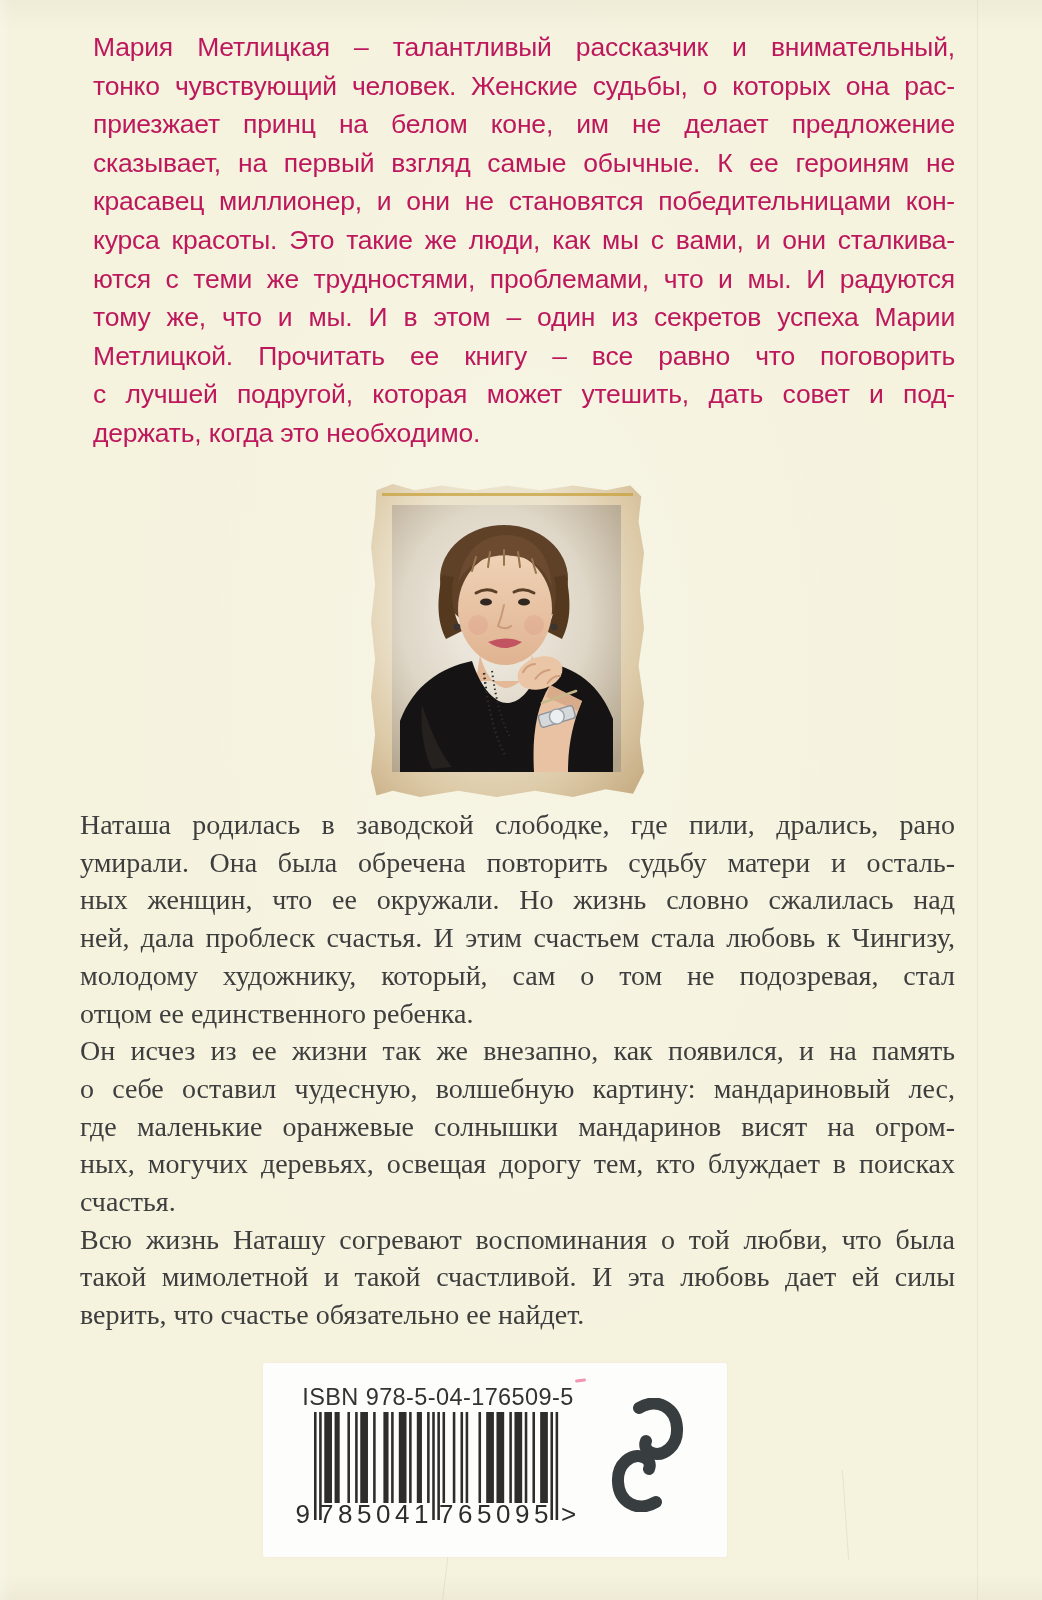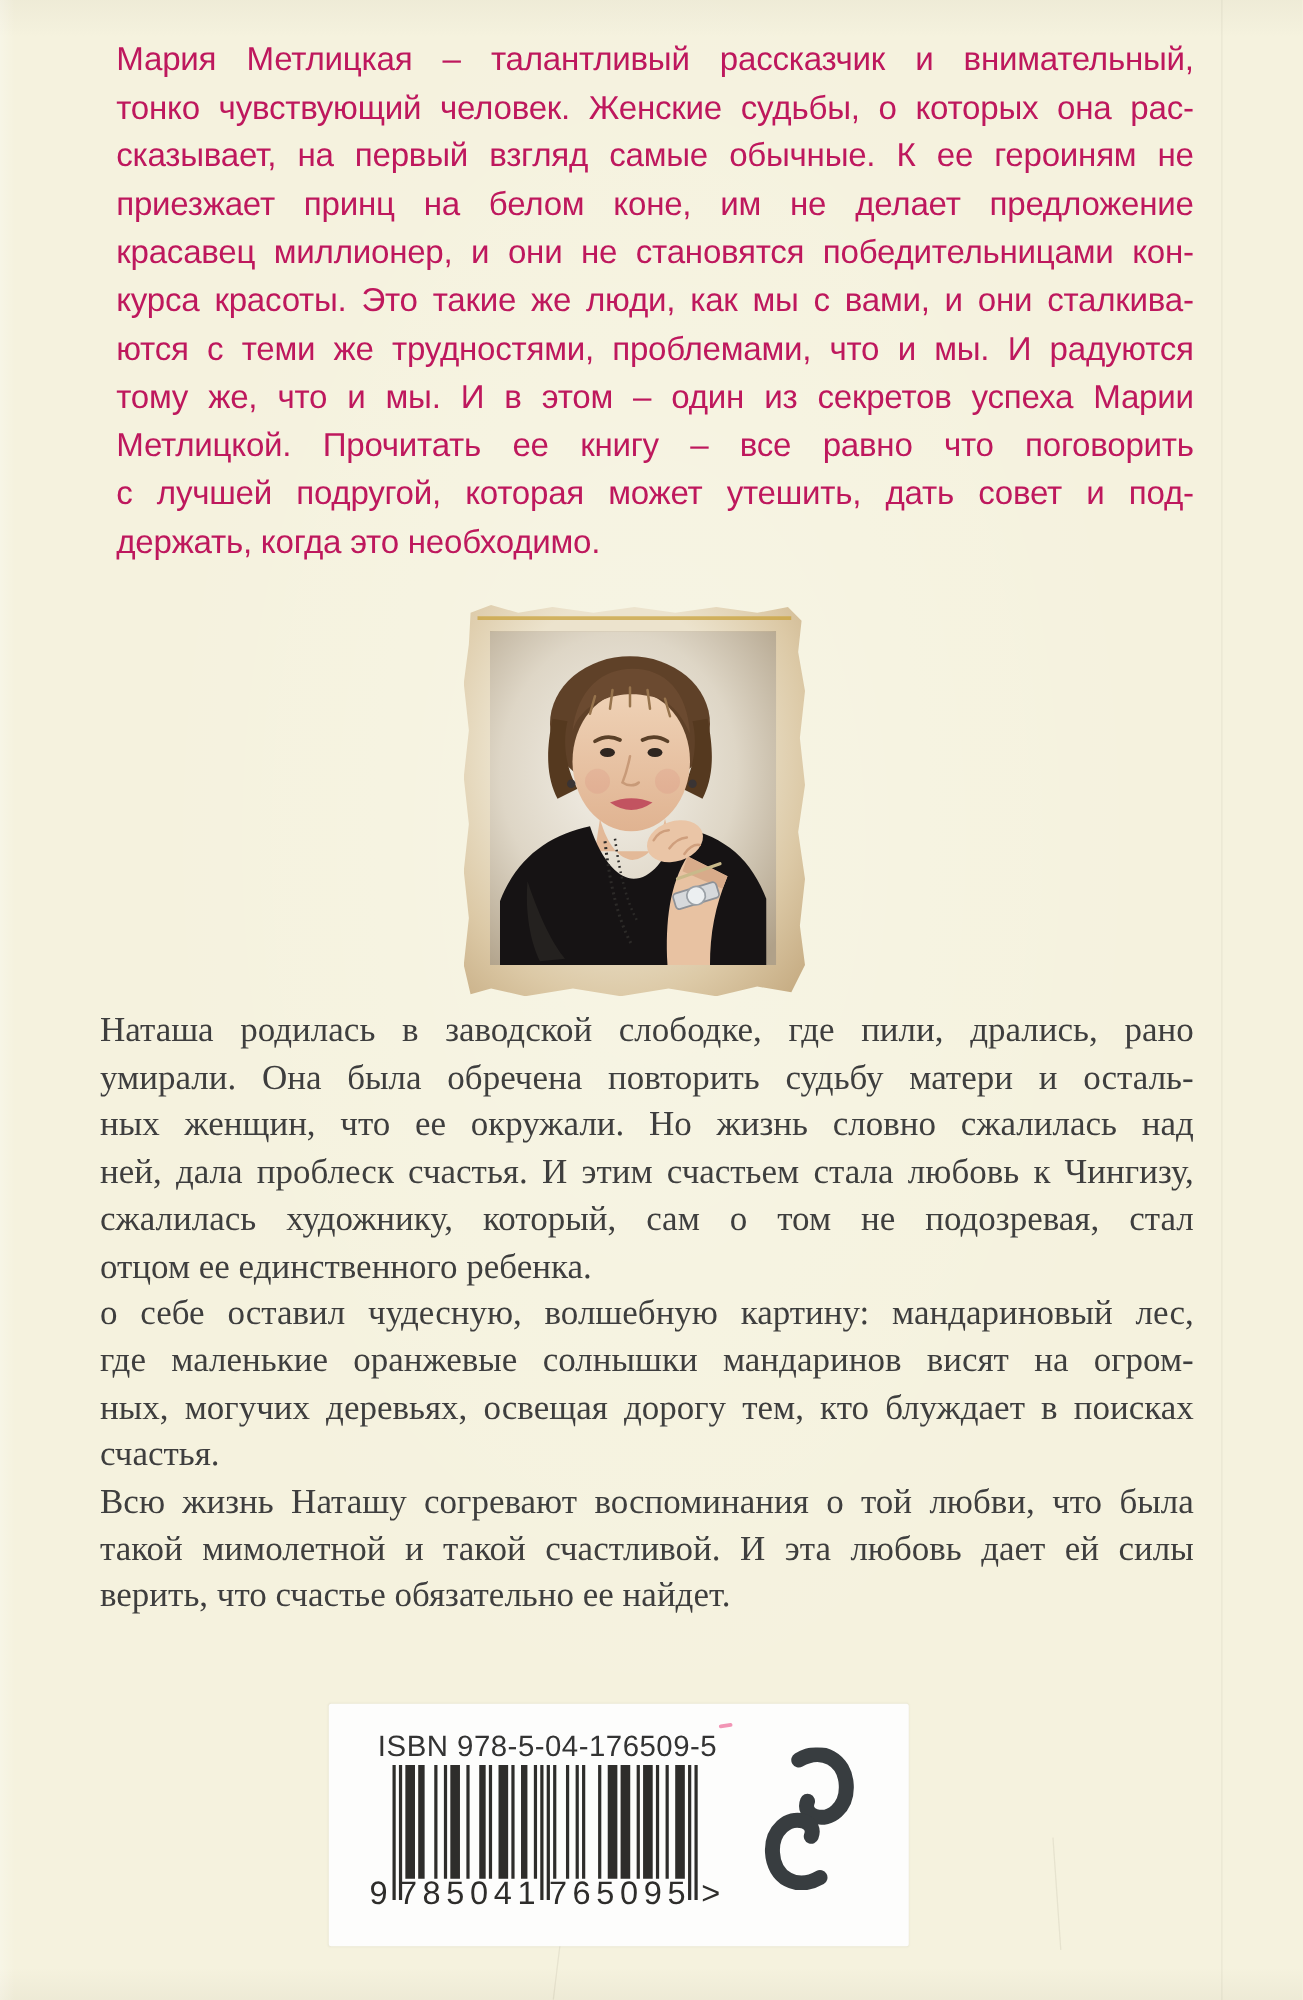--- a/index.html
+++ b/index.html
@@ -61,22 +61,22 @@
 </head>
 <body>
 
 <div class="crease-v" style="left:977px;"></div>
 <div class="crease-s" style="left:447px;top:1520px;height:80px;transform:rotate(7deg);"></div>
 <div class="crease-s" style="left:845px;top:1470px;height:90px;transform:rotate(-4deg);"></div>
 
 <div class="intro">
   <div class="line j">Мария Метлицкая – талантливый рассказчик и внимательный,</div>
   <div class="line j">тонко чувствующий человек. Женские судьбы, о которых она рас-</div>
+  <div class="line j">приезжает принц на белом коне, им не делает предложение</div>
   <div class="line j">сказывает, на первый взгляд самые обычные. К ее героиням не</div>
-  <div class="line j">приезжает принц на белом коне, им не делает предложение</div>
   <div class="line j">красавец миллионер, и они не становятся победительницами кон-</div>
   <div class="line j">курса красоты. Это такие же люди, как мы с вами, и они сталкива-</div>
   <div class="line j">ются с теми же трудностями, проблемами, что и мы. И радуются</div>
   <div class="line j">тому же, что и мы. И в этом – один из секретов успеха Марии</div>
   <div class="line j">Метлицкой. Прочитать ее книгу – все равно что поговорить</div>
   <div class="line j">с лучшей подругой, которая может утешить, дать совет и под-</div>
   <div class="line">держать, когда это необходимо.</div>
 </div>
 
 <div class="photo-paper">
@@ -141,22 +141,23 @@
       </g>
     </svg>
   </div>
 </div>
 
 <div class="story">
   <div class="line j">Наташа родилась в заводской слободке, где пили, дрались, рано</div>
   <div class="line j">умирали. Она была обречена повторить судьбу матери и осталь-</div>
   <div class="line j">ных женщин, что ее окружали. Но жизнь словно сжалилась над</div>
   <div class="line j">ней, дала проблеск счастья. И этим счастьем стала любовь к Чингизу,</div>
-  <div class="line j">сжалилась художнику, который, сам о том не подозревая, стал</div>
+  <div class="line j">молодому художнику, который, сам о том не подозревая, стал</div>
   <div class="line">отцом ее единственного ребенка.</div>
+  <div class="line j">Он исчез из ее жизни так же внезапно, как появился, и на память</div>
   <div class="line j">о себе оставил чудесную, волшебную картину: мандариновый лес,</div>
   <div class="line j">где маленькие оранжевые солнышки мандаринов висят на огром-</div>
   <div class="line j">ных, могучих деревьях, освещая дорогу тем, кто блуждает в поисках</div>
   <div class="line">счастья.</div>
   <div class="line j">Всю жизнь Наташу согревают воспоминания о той любви, что была</div>
   <div class="line j">такой мимолетной и такой счастливой. И эта любовь дает ей силы</div>
   <div class="line">верить, что счастье обязательно ее найдет.</div>
 </div>
 
 <div class="isbn-box">

